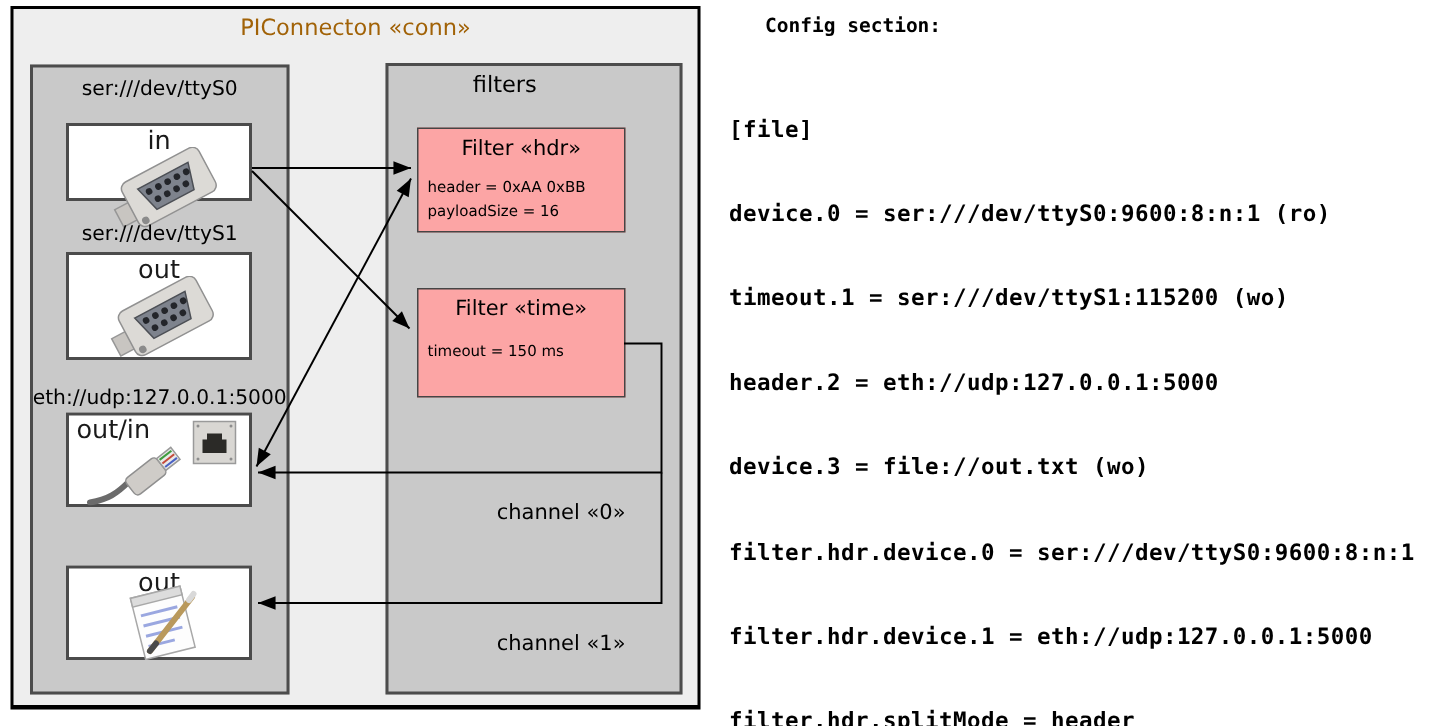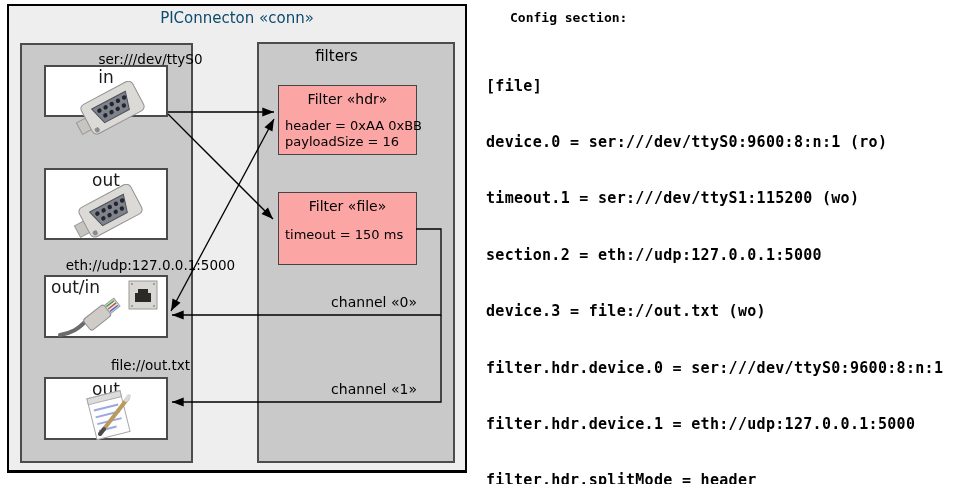--- a/index.html
+++ b/index.html
@@ -7,50 +7,50 @@
     position:relative;width:964px;height:484px;background:#ffffff;overflow:hidden;
     font-family:"DejaVu Sans",sans-serif;color:#000;
   }
   
   .outer-box{
     position:absolute;left:7px;top:4px;width:460px;height:469px;
     background:#eeeeee;border:2px solid #000;border-bottom-width:3px;box-sizing:border-box;
   }
   .outer-title{
     position:absolute;left:7px;top:9px;width:460px;text-align:center;
-    font-size:15px;color:#0c4a6e;
+    font-size:15px;color:#a16207;
   }
   .panel{
     position:absolute;background:#c9c9c9;border:2px solid #4c4c4c;box-sizing:border-box;
   }
   .devices-panel{left:20px;top:43px;width:173px;height:420px;}
   .filters-panel{left:257px;top:42px;width:198px;height:421px;}
   .filters-title{
     position:absolute;left:257px;top:47px;width:159px;text-align:center;font-size:15px;
   }
   .devlabel{
     position:absolute;left:20px;width:173px;text-align:center;
-    font-size:13.5px;white-space:nowrap;padding-left:44px;
+    font-size:13.5px;white-space:nowrap;
   }
   .devbox{
     position:absolute;left:44px;width:124px;background:#fff;border:2px solid #4b4b4b;
     box-sizing:border-box;
   }
   .dir{
     position:absolute;left:0;top:0;width:100%;text-align:center;font-size:17px;color:#1a1a1a;
   }
   .dir.corner{width:auto;left:5px;text-align:left;}
   .filterbox{
     position:absolute;left:278px;width:139px;background:#fca5a5;border:1.5px solid #454545;
     box-sizing:border-box;
   }
   .ftitle{position:absolute;top:5px;left:0;width:100%;text-align:center;font-size:14px;}
-  .fattrs{position:absolute;top:32px;left:6px;font-size:13px;line-height:16px;white-space:nowrap;}
+  .fattrs{position:absolute;top:32px;left:6px;font-size:10px;line-height:16px;white-space:nowrap;}
   .chlabel{
-    position:absolute;left:280px;width:137px;text-align:right;font-size:14px;white-space:nowrap;
+    position:absolute;left:280px;width:137px;text-align:right;font-size:14px;white-space:nowrap;margin-top:40px;
   }
   .wires{position:absolute;left:0;top:0;pointer-events:none;}
   .icon{position:absolute;}
   
   .config{
     position:absolute;left:486px;top:10px;width:478px;
     font-family:"DejaVu Sans Mono",monospace;font-weight:700;color:#000;
   }
   .config-heading{font-size:13px;margin-bottom:14px;margin-left:24px;}
   .config-lines{margin-top:5px;font-size:15px;line-height:18.8px;letter-spacing:0.3px;white-space:pre;}
@@ -61,41 +61,42 @@
 <div id="app">
 
   <div class="outer-box"></div>
   <div class="outer-title">PIConnecton «conn»</div>
 
   <div class="panel devices-panel"></div>
   <div class="panel filters-panel"></div>
   <div class="filters-title">filters</div>
 
   <div class="devlabel" style="top:51px">ser:///dev/ttyS0</div>
-  <div class="devbox" style="top:65px;height:52px">
+  <div class="devbox" style="top:82px;height:52px">
     <div class="dir">in</div>
     <svg class="icon" style="left:20px;top:14px" width="90" height="56" viewBox="0 0 90 56">
       <g transform="rotate(-28 45 28)">
         <rect x="8" y="24" width="16" height="13" fill="#c8c5c1" stroke="#979797" stroke-width="1"></rect>
         <rect x="18" y="11" width="58" height="33" rx="5" fill="#dcdad6" stroke="#919191" stroke-width="1"></rect>
         <path d="M28,19 h38 l-5,18 h-28 z" fill="#7e838d" stroke="#4c4f55" stroke-width="1"></path>
         <circle cx="34" cy="24" r="2.2" fill="#23252a"></circle>
           <circle cx="41" cy="24" r="2.2" fill="#23252a"></circle>
           <circle cx="48" cy="24" r="2.2" fill="#23252a"></circle>
           <circle cx="55" cy="24" r="2.2" fill="#23252a"></circle>
           <circle cx="62" cy="24" r="2.2" fill="#23252a"></circle>
         <circle cx="37" cy="31" r="2.2" fill="#23252a"></circle>
           <circle cx="44" cy="31" r="2.2" fill="#23252a"></circle>
           <circle cx="51" cy="31" r="2.2" fill="#23252a"></circle>
           <circle cx="58" cy="31" r="2.2" fill="#23252a"></circle>
         <circle cx="23" cy="40" r="2.5" fill="#8b8b8b"></circle>
       </g>
     </svg>
   </div>
 
+  <div class="devlabel" style="top:148px">ser:///dev/ttyS1</div>
   <div class="devbox" style="top:168px;height:72px">
     <div class="dir">out</div>
     <svg class="icon" style="left:18px;top:14px" width="90" height="56" viewBox="0 0 90 56">
       <g transform="rotate(-28 45 28)">
         <rect x="8" y="24" width="16" height="13" fill="#c8c5c1" stroke="#979797" stroke-width="1"></rect>
         <rect x="18" y="11" width="58" height="33" rx="5" fill="#dcdad6" stroke="#919191" stroke-width="1"></rect>
         <path d="M28,19 h38 l-5,18 h-28 z" fill="#7e838d" stroke="#4c4f55" stroke-width="1"></path>
         <circle cx="34" cy="24" r="2.2" fill="#23252a"></circle>
           <circle cx="41" cy="24" r="2.2" fill="#23252a"></circle>
           <circle cx="48" cy="24" r="2.2" fill="#23252a"></circle>
@@ -126,21 +127,20 @@
       <g transform="rotate(-38 40 22)">
         <rect x="26" y="15" width="26" height="14" rx="3" fill="#cfccc8" stroke="#8f8f8f" stroke-width="1"></rect>
         <rect x="52" y="17" width="12" height="10" fill="#e9e9e9" stroke="#9a9a9a" stroke-width="1"></rect>
         <line x1="53" y1="19" x2="63" y2="19" stroke="#3f9d3f" stroke-width="1.4"></line>
         <line x1="53" y1="22" x2="63" y2="22" stroke="#c44a3a" stroke-width="1.4"></line>
         <line x1="53" y1="25" x2="63" y2="25" stroke="#4a62c4" stroke-width="1.4"></line>
       </g>
     </svg>
   </div>
 
-  <div class="devlabel" style="top:357px">file://out.txt</div>
   <div class="devbox" style="top:377px;height:63px">
     <div class="dir">out</div>
     <svg class="icon" style="left:34px;top:7px" width="58" height="54" viewBox="0 0 58 54">
       <g transform="rotate(-14 29 27)">
         <rect x="11" y="8" width="34" height="42" fill="#fdfdfd" stroke="#a8a8a8" stroke-width="1"></rect>
         <rect x="11" y="8" width="34" height="6" fill="#dcdcdc" stroke="#a8a8a8" stroke-width="1"></rect>
         <line x1="15" y1="21" x2="40" y2="21" stroke="#9aa7e0" stroke-width="2"></line>
         <line x1="15" y1="28" x2="40" y2="28" stroke="#9aa7e0" stroke-width="2"></line>
         <line x1="15" y1="35" x2="40" y2="35" stroke="#9aa7e0" stroke-width="2"></line>
         <line x1="15" y1="42" x2="33" y2="42" stroke="#9aa7e0" stroke-width="2"></line>
@@ -155,21 +155,21 @@
 
   <div class="filterbox" style="top:85px;height:70px">
     <div class="ftitle">Filter «hdr»</div>
     <div class="fattrs">
       <div>header = 0xAA 0xBB</div>
       <div>payloadSize = 16</div>
     </div>
   </div>
 
   <div class="filterbox" style="top:192px;height:73px">
-    <div class="ftitle">Filter «file»</div>
+    <div class="ftitle">Filter «time»</div>
     <div class="fattrs" style="top:34px">
       <div>timeout = 150 ms</div>
     </div>
   </div>
 
   <div class="chlabel" style="top:294px">channel «0»</div>
   <div class="chlabel" style="top:381px">channel «1»</div>
 
   <svg class="wires" width="964" height="484" viewBox="0 0 964 484">
     <defs>
@@ -185,21 +185,21 @@
       <polyline points="441,315 441,402 172,402" marker-end="url(#arr)"></polyline>
     </g>
   </svg>
 
   <div class="config">
     <div class="config-heading">Config section:</div>
     <div class="config-lines">
       <div>[file]</div>
       <div>device.0 = ser:///dev/ttyS0:9600:8:n:1 (ro)</div>
       <div>timeout.1 = ser:///dev/ttyS1:115200 (wo)</div>
-      <div>section.2 = eth://udp:127.0.0.1:5000</div>
+      <div>header.2 = eth://udp:127.0.0.1:5000</div>
       <div>device.3 = file://out.txt (wo)</div>
       <div>filter.hdr.device.0 = ser:///dev/ttyS0:9600:8:n:1</div>
       <div>filter.hdr.device.1 = eth://udp:127.0.0.1:5000</div>
       <div>filter.hdr.splitMode = header</div>
       
       
       
       
       
       

